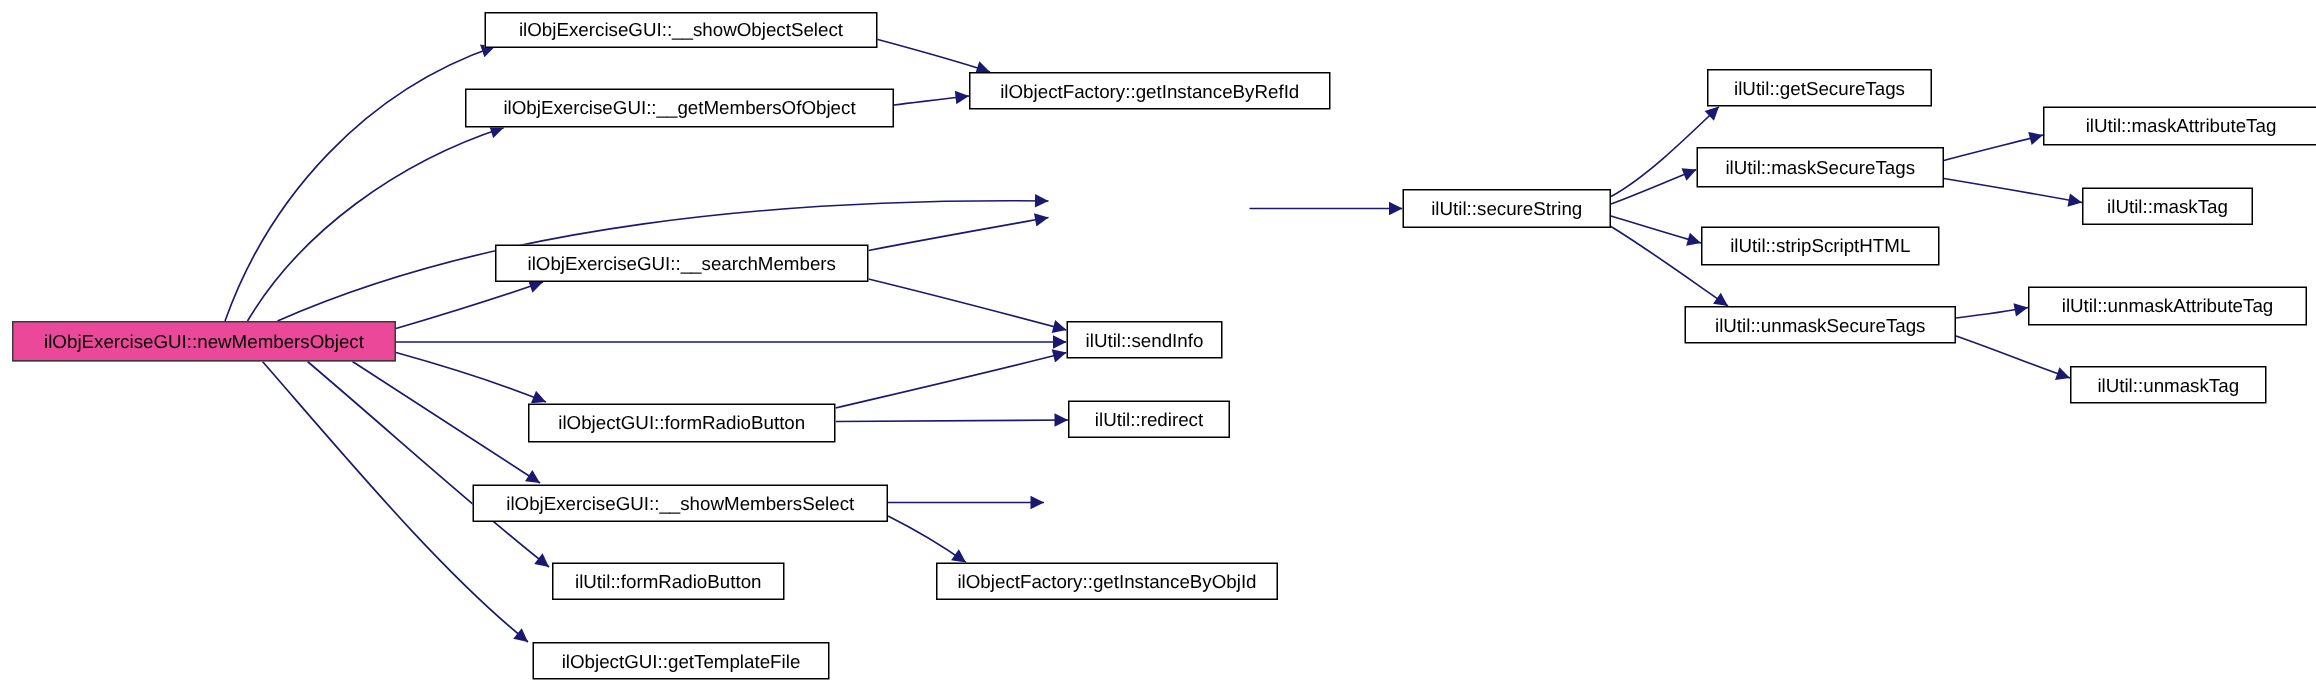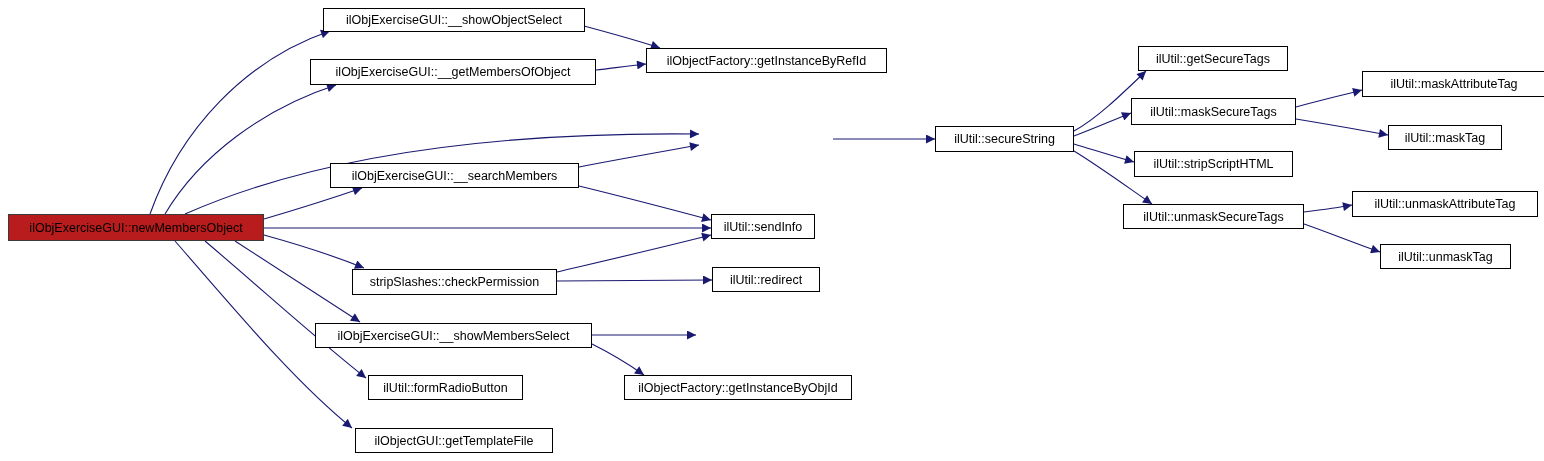--- a/index.html
+++ b/index.html
@@ -17,21 +17,21 @@
     border:1px solid #000000;
     background:#ffffff;
     color:#000000;
     font-size:12.5px;
     display:flex;align-items:center;justify-content:center;
     white-space:nowrap;
     cursor:pointer;
     z-index:2;
   }
   .node.root{
-    background:#b91c1c;
+    background:#ec4899;
     border:1px solid #3a3a3a;
     cursor:default;
   }
   .edge{fill:none;stroke:#191970;stroke-width:1.1px;}
 </style>
 </head>
 <body>
 
 <div id="canvas">
 
@@ -75,21 +75,21 @@
 
   <div class="node" style="left:310px;top:59px;width:286px;height:26px">ilObjExerciseGUI::__getMembersOfObject</div>
 
   <div class="node" style="left:646px;top:48px;width:241px;height:25px">ilObjectFactory::getInstanceByRefId</div>
 
 
   <div class="node" style="left:330px;top:163px;width:249px;height:25px">ilObjExerciseGUI::__searchMembers</div>
 
   <div class="node" style="left:711px;top:214px;width:104px;height:25px">ilUtil::sendInfo</div>
 
-  <div class="node" style="left:352px;top:269px;width:205px;height:26px">stripSlashes::checkPermission</div>
+  <div class="node" style="left:352px;top:269px;width:205px;height:26px">ilObjectGUI::formRadioButton</div>
 
   <div class="node" style="left:712px;top:267px;width:108px;height:25px">ilUtil::redirect</div>
 
   <div class="node" style="left:315px;top:323px;width:277px;height:25px">ilObjExerciseGUI::__showMembersSelect</div>
 
 
   <div class="node" style="left:368px;top:375px;width:155px;height:25px">ilUtil::formRadioButton</div>
 
   <div class="node" style="left:624px;top:375px;width:228px;height:25px">ilObjectFactory::getInstanceByObjId</div>
 

